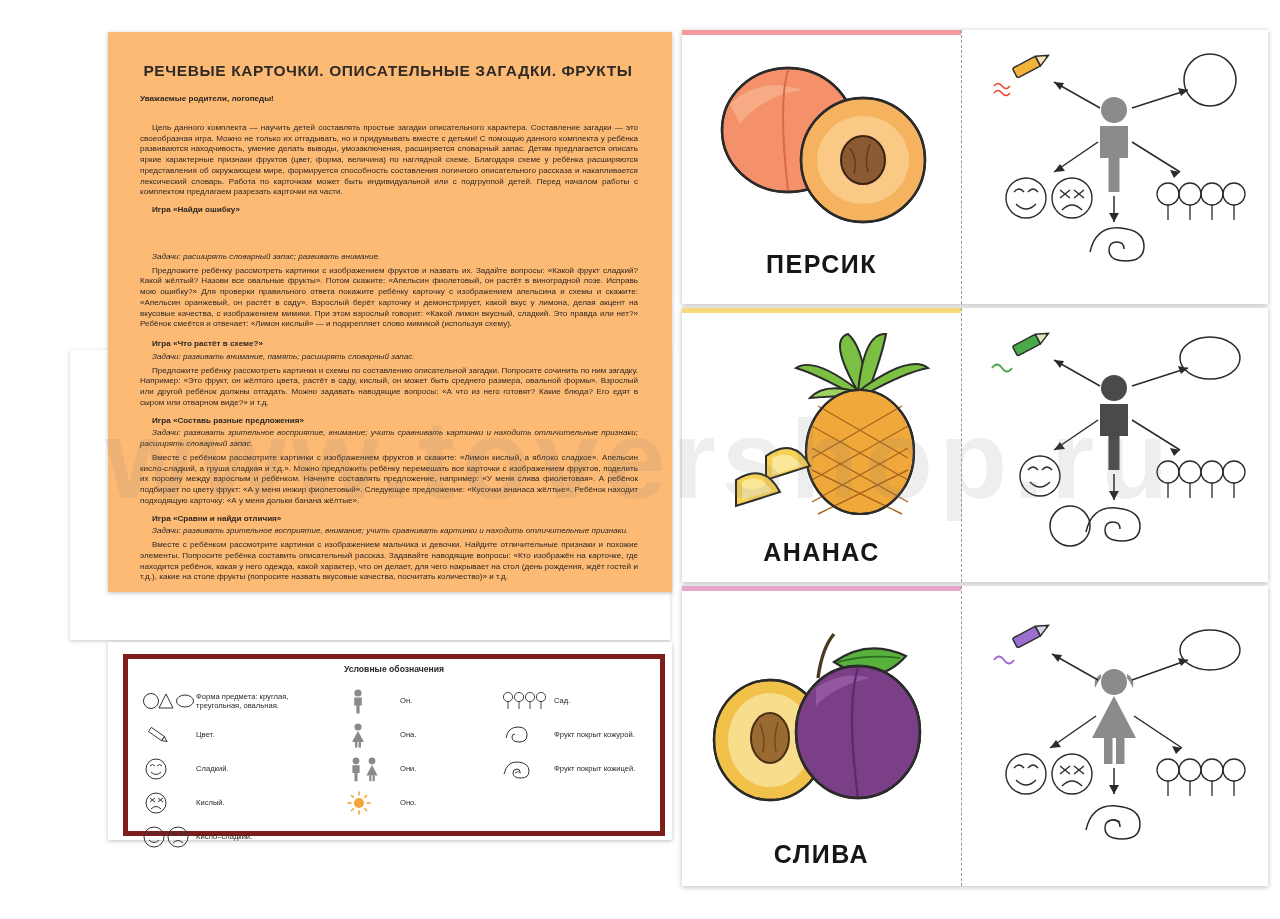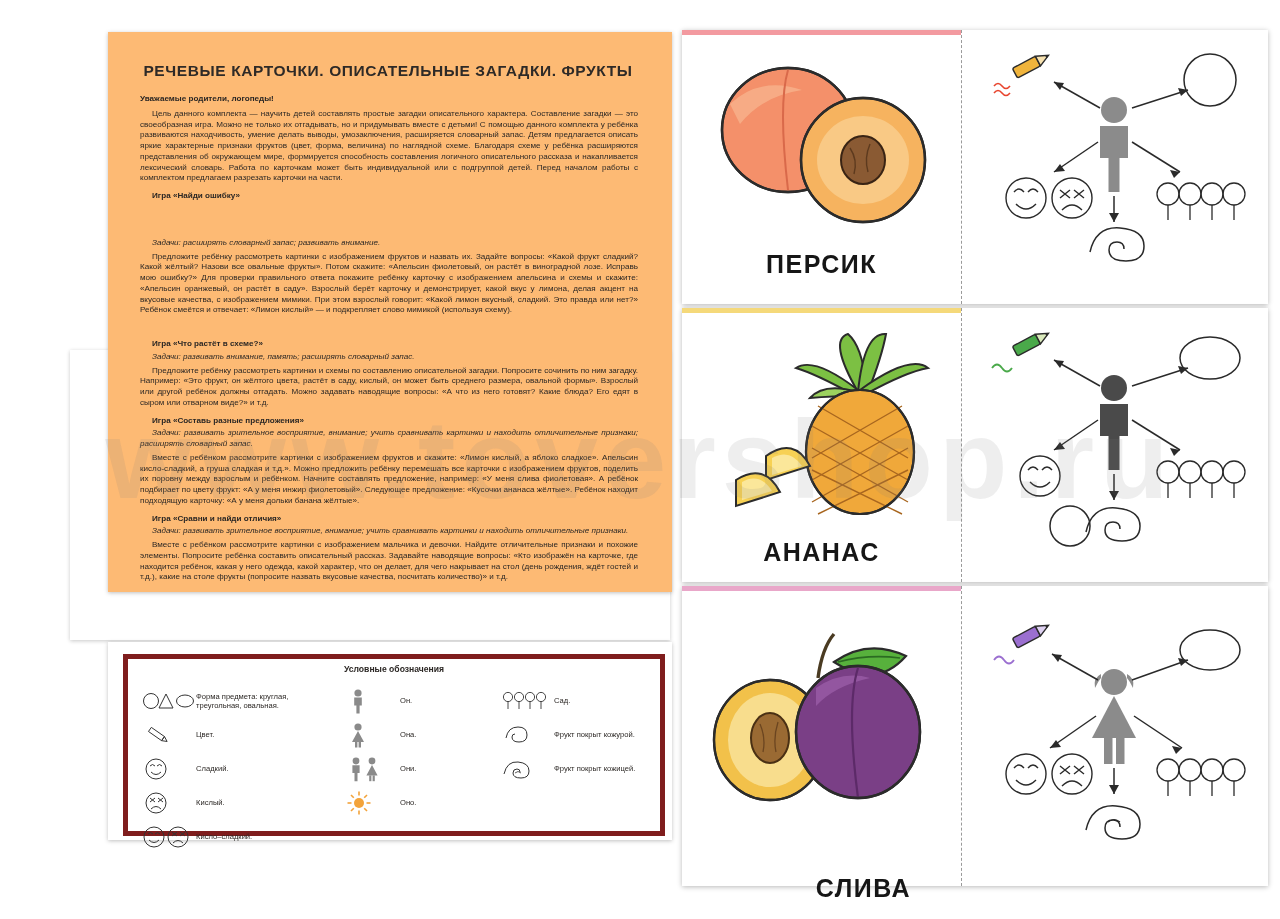--- a/index.html
+++ b/index.html
@@ -34,21 +34,21 @@
   .doc-title{
     position:absolute;left:30px;top:30px;width:500px;
     font-size:15.5px;font-weight:700;letter-spacing:0.6px;
     color:#2e2a27;text-align:center;
   }
   .doc-body{
     position:absolute;left:32px;top:62px;width:498px;
     font-size:8.1px;line-height:1.33;text-align:justify;color:#2b2724;
   }
   .doc-body p{margin:0 0 3px 0;}
-  .doc-body .lead{font-weight:700;margin-bottom:4px;}
+  .doc-body .lead{font-weight:700;margin-bottom:18px;}
   .doc-body .indent{text-indent:12px;}
   .doc-body .h-game{font-weight:700;margin-top:7px;margin-bottom:2px;text-indent:12px;}
   .doc-body .task{font-style:italic;text-indent:12px;margin-top:36px;}
 
   .doc-body2{
     position:absolute;left:32px;top:300px;width:498px;
     font-size:8.1px;line-height:1.33;text-align:justify;color:#2b2724;
   }
   .doc-body2 p{margin:0 0 3px 0;}
   .doc-body2 .h-game{font-weight:700;margin-top:7px;margin-bottom:2px;text-indent:12px;}
@@ -100,21 +100,21 @@
   #card-plum{left:682px;top:586px;width:586px;height:300px;z-index:10;}
   #card-plum .divider{left:279px;}
   #card-plum .topbar{background:#e9a7c9;width:279px;}
 
   .label-abs{
     position:absolute;text-align:center;width:279px;left:682px;
     font-size:25px;font-weight:700;letter-spacing:1.5px;color:#161616;z-index:20;
   }
   #lbl-peach{top:250px;}
   #lbl-pineapple{top:538px;}
-  #lbl-plum{top:874px;padding-left:42px;}
+  #lbl-plum{top:840px;}
 
   .fruit-art{position:absolute;}
   .scheme{position:absolute;}
 
   svg{display:block;}
 </style>
 </head>
 <body>
 
 <div class="sheet-main2"></div>

